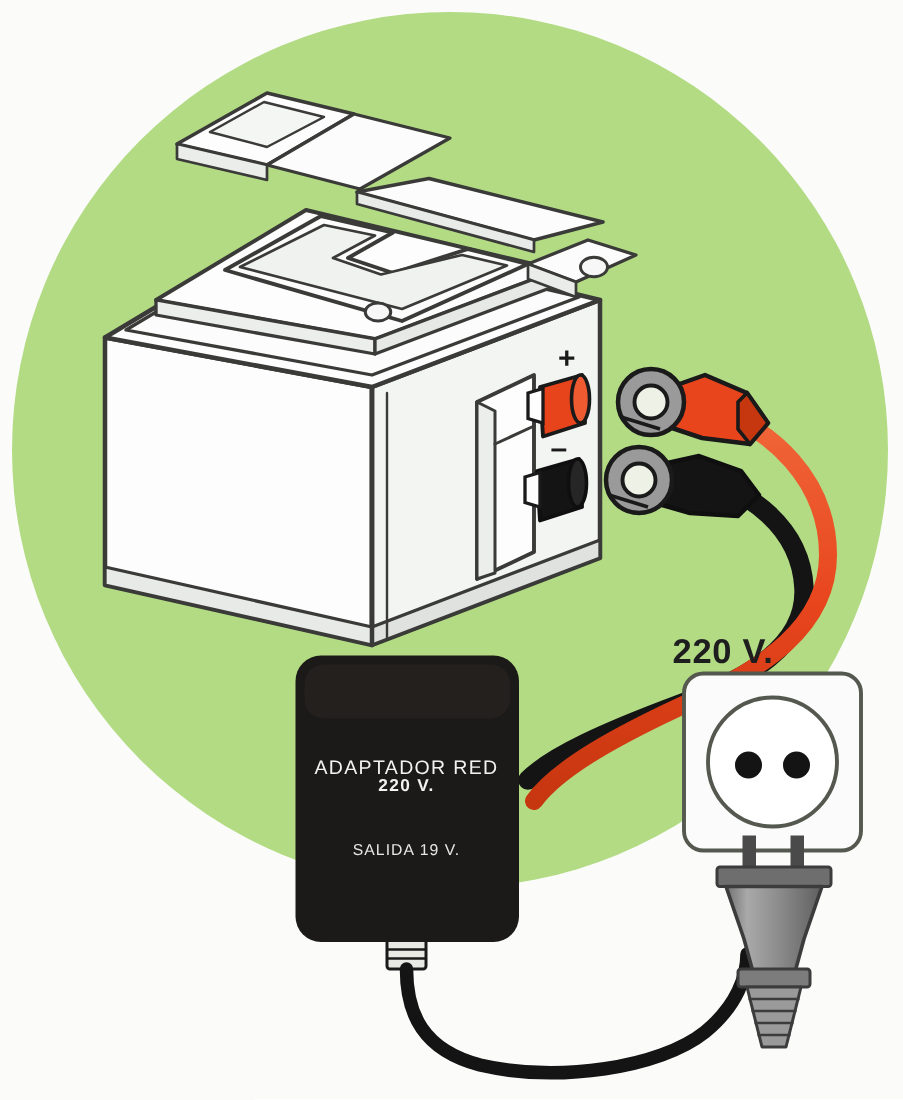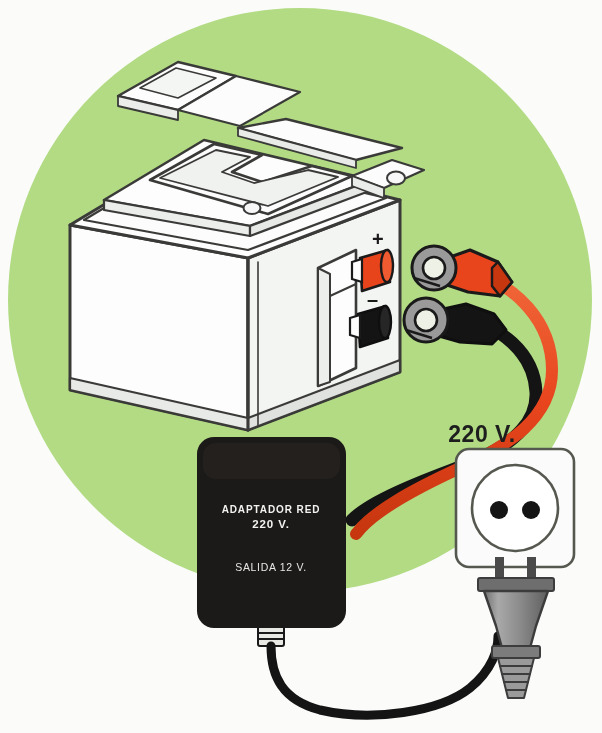--- a/index.html
+++ b/index.html
@@ -35,22 +35,22 @@
     transform: translateX(-50%);
     font-size: 23px;
     font-weight: bold;
     color: #1e1e1e;
     letter-spacing: 0.5px;
   }
   #label-adapter-line1 {
     left: 271px;
     top: 504px;
     transform: translateX(-50%);
-    font-size: 10px;
-    font-weight: bold;
+    font-size: 13px;
+    font-weight: normal;
     color: #f2f2ef;
     letter-spacing: 0.9px;
     text-align: right;
   }
   #label-adapter-line2 {
     left: 271px;
     top: 518px;
     transform: translateX(-50%);
     font-size: 11.5px;
     font-weight: bold;
@@ -246,15 +246,15 @@
   <div class="txt-label" id="label-220v">220 V.</div>
 
   <div class="txt-label" id="label-plus">+</div>
 
   <div class="txt-label" id="label-minus">–</div>
 
   <div class="txt-label" id="label-adapter-line1">ADAPTADOR RED</div>
 
   <div class="txt-label" id="label-adapter-line2">220 V.</div>
 
-  <div class="txt-label" id="label-adapter-out">SALIDA 12 V.</div>
+  <div class="txt-label" id="label-adapter-out">SALIDA 19 V.</div>
 
 </div>
 
 </body></html>

